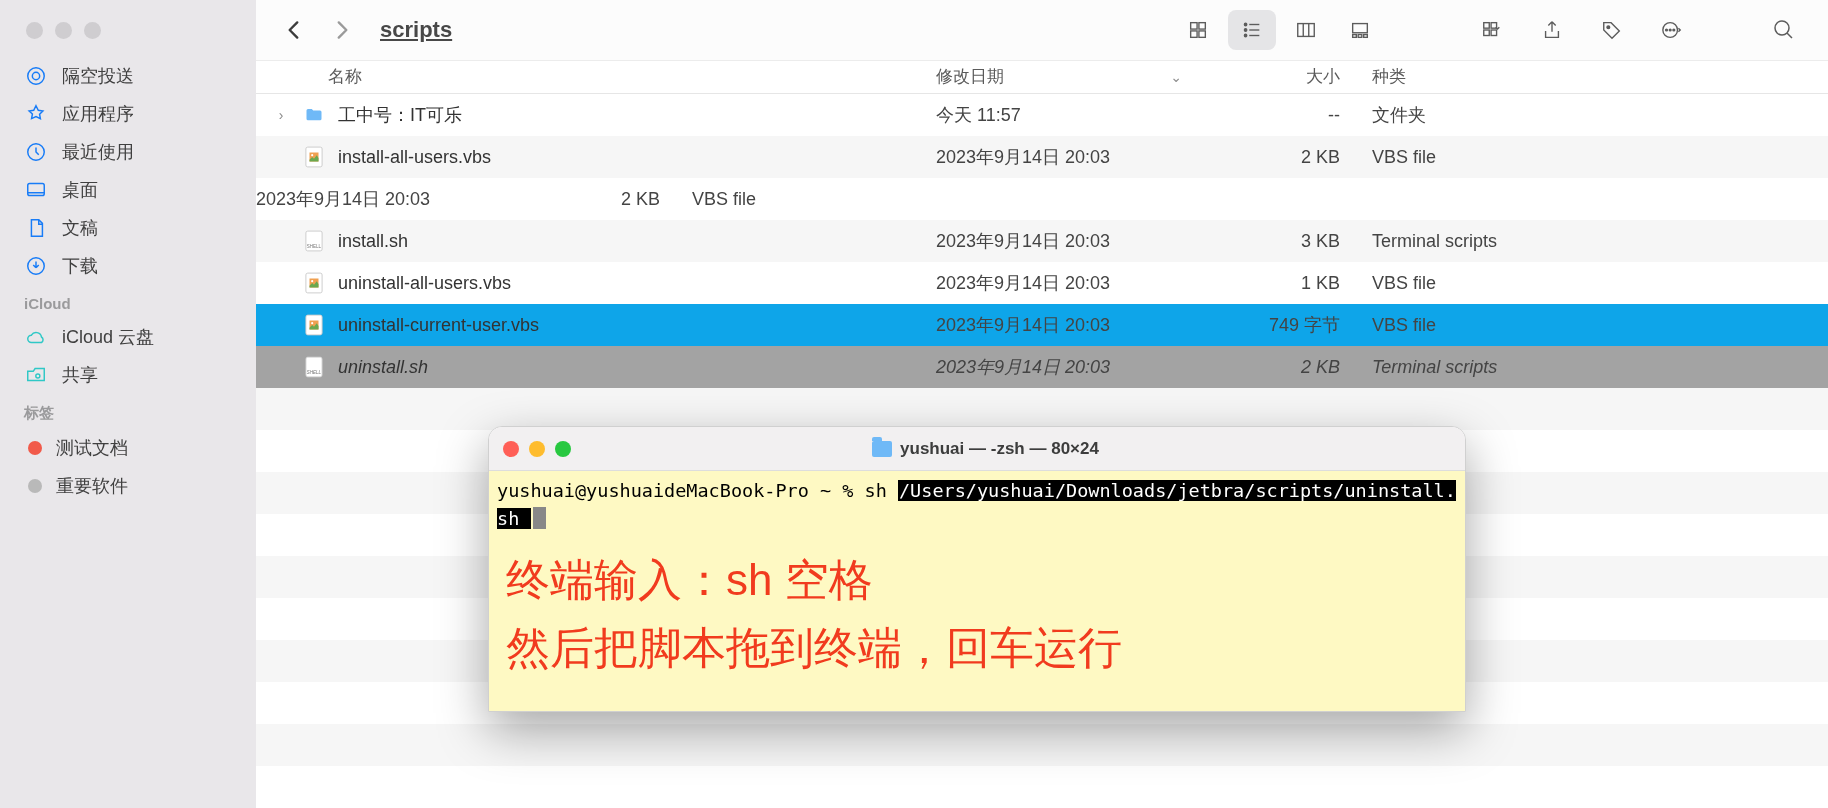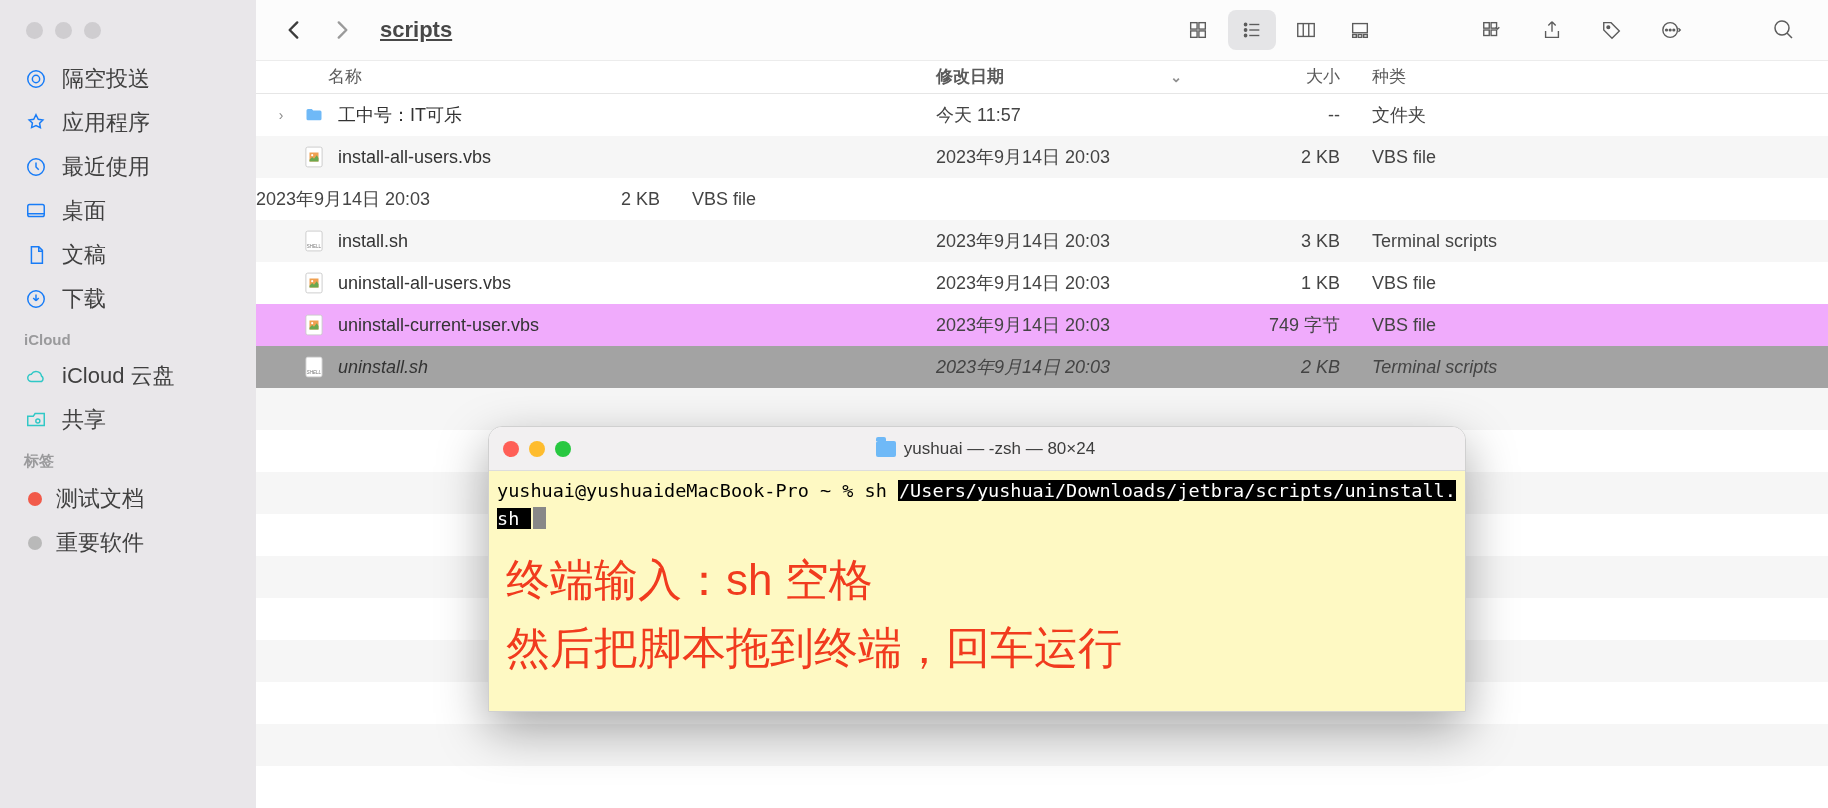--- a/index.html
+++ b/index.html
@@ -35,21 +35,21 @@
   font-size: 15px;
   font-weight: 600;
   color: #9a9a9c;
   padding: 10px 24px 6px 24px;
 }
 .sb-item {
   display: flex;
   align-items: center;
   gap: 14px;
   padding: 7px 24px;
-  font-size: 22px;
+  font-size: 18px;
   color: #404040;
   cursor: default;
 }
 .sb-icon { width: 24px; height: 24px; display: flex; align-items: center; justify-content: center; color: #187cf7; }
 .sb-icon svg { stroke: currentColor; fill: none; stroke-width: 1.6; }
 .tag-dot { width: 14px; height: 14px; border-radius: 50%; margin-left: 4px; }
 .main {
   flex: 1;
   display: flex;
   flex-direction: column;
@@ -88,21 +88,21 @@
   display: flex;
   height: 40px;
   align-items: center;
   font-size: 17px;
   color: #5a5a5a;
   border-bottom: 1px solid #e6e6e6;
   background: #fff;
   font-weight: 500;
 }
 .col-name { width: 680px; padding-left: 72px; }
-.col-date { width: 264px; display:flex; align-items:center; justify-content:space-between; padding-right:18px;font-weight:bold;}
+.col-date { width: 264px; display:flex; align-items:center; justify-content:space-between; padding-right:18px;}
 .col-size { width: 160px; text-align: right; padding-right: 20px; }
 .col-kind { flex: 1; padding-left: 12px; }
 .rows { font-size: 18px; color: #333; }
 .row {
   display: flex;
   height: 42px;
   align-items: center;
 }
 .row.sel { background: #a3a3a3; font-style: italic; }
 .row .c-name { width: 680px; display: flex; align-items: center; gap: 12px; padding-left: 16px; }
@@ -133,21 +133,21 @@
   gap: 10px;
   border-bottom: 1px solid #ddd;
   position: relative;
 }
 .term-titlebar .ttl { width: 16px; height: 16px; border-radius: 50%; }
 .term-title {
   position: absolute;
   left: 17px; right: 0;
   text-align: center;
   font-size: 17px;
-  font-weight: 400;
+  font-weight: 700;
   color: #3d3d3d;
   display: flex;
   justify-content: center;
   align-items: center;
   gap: 8px;
   pointer-events: none;
 }
 .folder-mini { width: 20px; height: 16px; background: #6fb9f7; border-radius: 2px; position: relative; }
 .folder-mini::before { content:""; position:absolute; top:-4px; left:0; width:10px; height:4px; background:#6fb9f7; border-radius:2px 2px 0 0;}
 .term-body {
@@ -436,21 +436,21 @@
                 <circle cx="8" cy="10" r="1.2" fill="#fff"></circle>
                 <path d="M5 15l3-3 2 2 3-4 2 3v4H5z" fill="#6aa84f"></path>
               </svg>
             </span>
             <span>uninstall-all-users.vbs</span>
           </div>
           <div class="c-date">2023年9月14日 20:03</div>
           <div class="c-size">1 KB</div>
           <div class="c-kind">VBS file</div>
         </div>
-        <div class="row" style="background: #f0abfc;">
+        <div class="row" style="background: #0ea5e9;">
           <div class="c-name">
             <span class="chev"></span>
             <span class="fi">
               <svg viewBox="0 0 20 24" width="18" height="22">
                 <rect x="1" y="1" width="18" height="22" rx="2" fill="#fff" stroke="#c8c8c8"></rect>
                 <rect x="5" y="7" width="10" height="10" fill="#f0a050"></rect>
                 <circle cx="8" cy="10" r="1.2" fill="#fff"></circle>
                 <path d="M5 15l3-3 2 2 3-4 2 3v4H5z" fill="#6aa84f"></path>
               </svg>
             </span>

